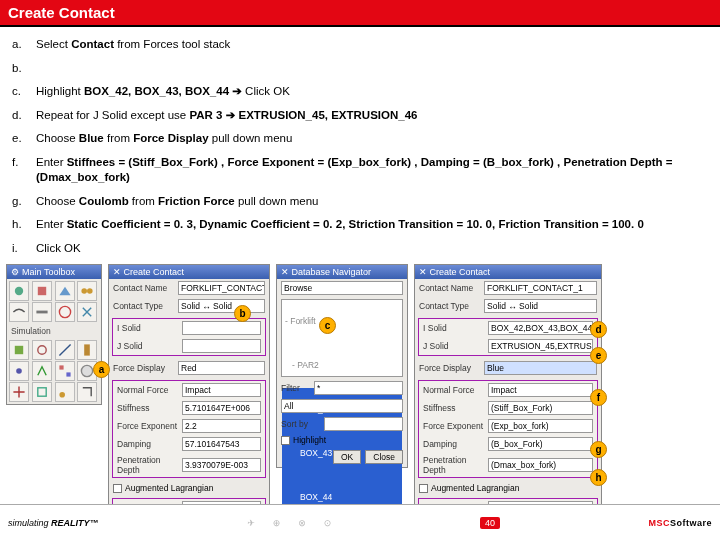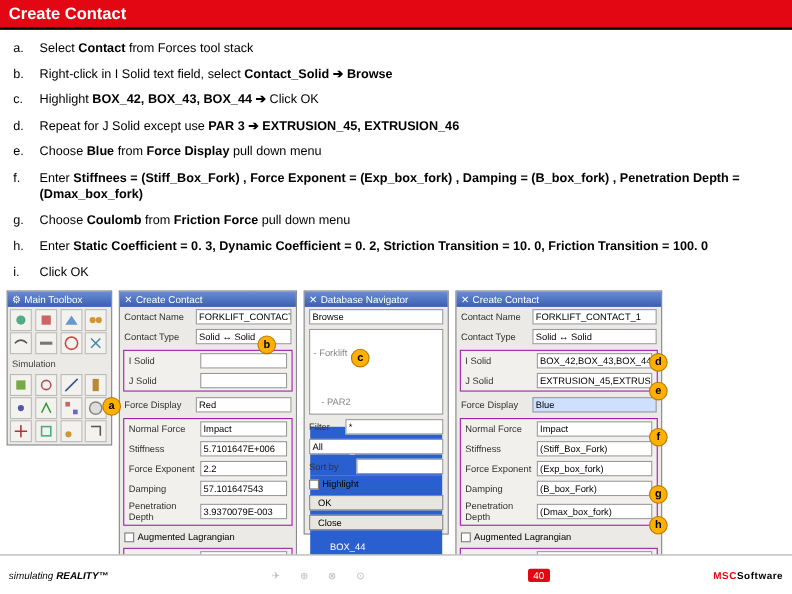--- a/index.html
+++ b/index.html
@@ -11,21 +11,21 @@
   .screens { display: flex; gap: 6px; padding: 2px 6px 4px 6px; align-items: flex-start; }
   .panel { background: #eceae6; border: 1px solid #888; font-size: 9px; position: relative; }
   .panel .hdr { background: linear-gradient(#6b8bd6,#3a5fb0); color: #fff; font-size: 9px; padding: 2px 4px; display: flex; align-items: center; gap: 3px; }
   .row { display: flex; align-items: center; gap: 3px; padding: 2px 4px; }
   .row .k { width: 62px; color: #333; font-size: 8.5px; }
   .row .v { flex: 1; background: #fff; border: 1px solid #999; height: 14px; font-size: 8.5px; padding: 0 2px; display: flex; align-items: center; overflow: hidden; white-space: nowrap; }
   .grp { border: 1px solid #a21caf; margin: 3px; background: #f2f0ec; }
   .sel { background: #2a5fd0; color: #fff; }
   .listbox { background: #fff; border: 1px solid #999; margin: 2px 4px; font-size: 8.5px; }
   .listbox div { padding: 16px 3px; line-height: 1.4; }
-  .btnrow { display: flex; justify-content: flex-end; gap: 4px; padding: 3px 4px; flex-direction: column; }
+  .btnrow { display: flex; justify-content: flex-end; gap: 4px; padding: 3px 4px; }
   .btn { background: #e8e6e0; border: 1px solid #888; font-size: 8.5px; padding: 1px 7px; }
   .chk { display: flex; align-items: center; gap: 3px; font-size: 8.5px; padding: 2px 4px; }
   .chk .box { width: 9px; height: 9px; background: #fff; border: 1px solid #777; }
   .toolbox { width: 96px; }
   .toolbox .grid { display: grid; grid-template-columns: repeat(4, 1fr); gap: 1px; padding: 2px; }
   .toolbox .ic { width: 20px; height: 20px; background: #f4f2ee; border: 1px solid #bbb; display: flex; align-items: center; justify-content: center; }
   .toolbox .ic svg { width: 14px; height: 14px; }
   .marker { position: absolute; width: 17px; height: 17px; border-radius: 50%; background: #ffb000; color: #000; font-weight: bold; font-size: 10px; display: flex; align-items: center; justify-content: center; border: 1px solid #b97a00; z-index: 10; }
   .footer { position: absolute; bottom: 0; left: 0; right: 0; height: 36px; border-top: 1px solid #aaa; display: flex; align-items: center; justify-content: space-between; padding: 0 8px; font-size: 9px; background: #fff; }
   .footer .sim { font-style: italic; }
@@ -40,21 +40,20 @@
 
 <div class="titlebar">Create Contact</div>
 
 <div class="steps">
     <div class="step">
       <span class="lbl">a.</span>
       <span>Select <b>Contact</b> from Forces tool stack</span>
     </div>
     <div class="step">
       <span class="lbl">b.</span>
-      <span>Right-click in I Solid text field, select <b>Contact_Solid</b> <span class="arrow">➔</span> <b>Browse</b></span>
     </div>
     <div class="step">
       <span class="lbl">c.</span>
       <span>Highlight <b>BOX_42, BOX_43, BOX_44</b>  <span class="arrow">➔</span> Click OK</span>
     </div>
     <div class="step">
       <span class="lbl">d.</span>
       <span>Repeat for J Solid except use <b>PAR 3</b> <span class="arrow">➔</span> <b>EXTRUSION_45, EXTRUSION_46</b></span>
     </div>
     <div class="step">

